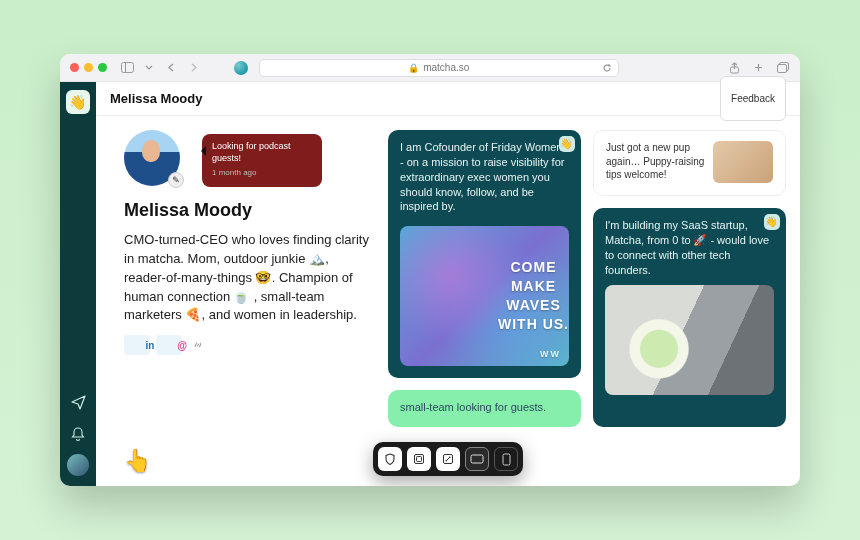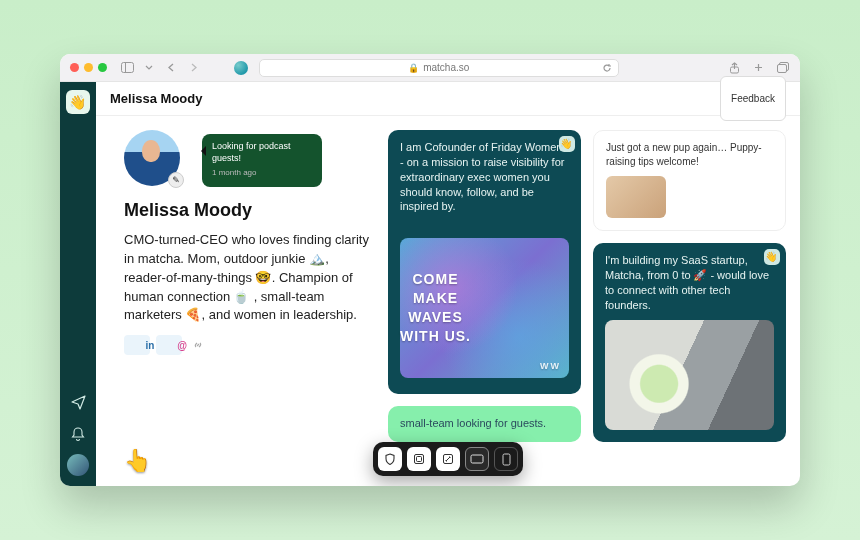--- a/index.html
+++ b/index.html
@@ -65,53 +65,54 @@
   }
   .prof-avatar::after{
     content:""; position:absolute; left:18px; top:10px; width:18px; height:22px;
     background:#e9b792; border-radius:50% 50% 45% 45%;
   }
   .edit-dot {
     position:absolute; left:44px; top:42px; width:16px; height:16px; border-radius:50%;
     background:#eee; border:1px solid #ccc; font-size:9px; display:flex; align-items:center; justify-content:center;
   }
   .speech {
-    position:absolute; left:78px; top:4px; background:#14532d; color:#fff; border-radius:8px;
+    position:absolute; left:78px; top:4px; background:#7f1d1d; color:#fff; border-radius:8px;
     padding:7px 10px 8px; font-size:9px; line-height:1.3; width:120px;
   }
   .speech::before{
     content:""; position:absolute; left:-6px; top:12px; border:5px solid transparent; border-right-color:#111;
   }
   .speech .ago { color:#bbb; font-size:8px; margin-top:4px;}
   .prof-name { font-size:18px; font-weight:700; margin-top:6px; color:#111;}
   .pronouns { font-size:10px; color:#888; margin-top:2px;}
   .bio { margin-top:10px; font-size:13px; line-height:1.45; color:#222;}
   .socials { margin-top:10px; display:flex; gap:6px; align-items:center;}
   .chip { width:20px; height:20px; border-radius:4px; background:#eaf4fb; color:#2a6fa8; font-size:10px; display:flex; align-items:center; justify-content:center; font-weight:700;padding-left:26px;}
   .chip.ig { color:#d6408c;}
   .linkic { color:#999; font-size:11px; margin-left:4px;}
   
   .cards { flex:1; display:grid; grid-template-columns: 1fr 1fr; grid-auto-rows: min-content; gap:12px; min-width:0;}
   .card { border-radius:10px; padding:10px 12px 12px; position:relative; font-size:11px; line-height:1.35;}
   .card .wave { position:absolute; right:6px; top:6px; width:16px; height:16px; border-radius:5px; background:#e9f6f2; font-size:10px; display:flex; align-items:center; justify-content:center;}
   .teal { background:#0d4a54; color:#e6f3f1; }
   .teal .wave { background:#cfe9e3; }
-  .lite { background:#fff; border:1px solid #eee; color:#333;flex-direction:column;}
+  .lite { background:#fff; border:1px solid #eee; color:#333;}
   .lite.row { display:flex; gap:8px; align-items:flex-start;}
   .thumb { width:60px; height:42px; border-radius:6px; background:linear-gradient(135deg,#e4c9a8,#caa27a); flex-shrink:0;}
   .blue { background:#86efac; color:#2b4a5e;}
   .big-img {
-    margin-top:24px; width:100%; height:140px; border-radius:8px;
+    margin-top:12px; width:100%; height:140px; border-radius:8px;
     background:
       radial-gradient(circle at 30% 35%, rgba(200,120,220,0.6), transparent 45%),
       radial-gradient(circle at 70% 70%, rgba(90,170,230,0.6), transparent 50%),
       linear-gradient(135deg,#5aa8d8,#7b6fd1,#58b7c9);
-    position:relative; display:flex; align-items:center; justify-content:flex-start;
+    position:relative; display:flex; align-items:center; justify-content:flex-end;
     color:#fff; font-weight:700; letter-spacing:1px; text-align:center; font-size:14px;
     text-shadow:0 1px 2px rgba(0,0,0,0.3);
+    padding-left:16px;
   }
   .big-img .ww { position:absolute; right:8px; bottom:6px; font-size:9px; opacity:.85; letter-spacing:2px;}
   .mug {
     margin-top:8px; width:100%; height:110px; border-radius:8px;
     background:
       radial-gradient(circle at 32% 58%, #cdeab1 0 14%, #f3f6e9 15% 22%, transparent 23%),
       linear-gradient(115deg,#d9dbd6 0 45%, #9aa0a3 45% 70%, #6d7276 70% 100%);
   }
   
   .floatbar {

